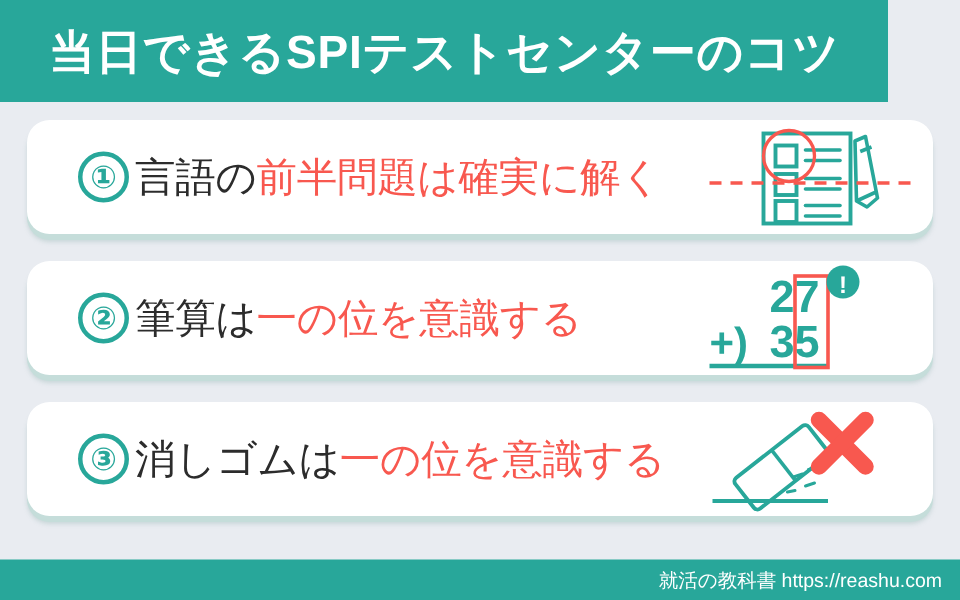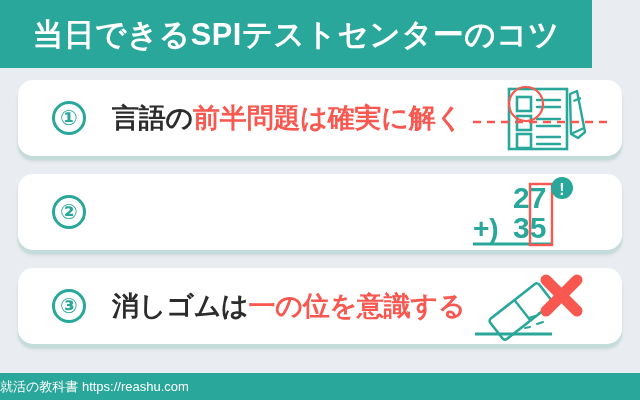--- a/index.html
+++ b/index.html
@@ -70,23 +70,23 @@
     font-weight: bold;
     display: flex;
     align-items: center;
     justify-content: center;
     box-sizing: border-box;
     line-height: 1;
     font-family: "DejaVu Sans", sans-serif;
   }
 
   .card-text {
-    margin-left: 26px;
+    margin-left: 4px;
     font-size: 27px;
-    font-weight: bold;
+    font-weight: normal;
     color: #2c2c2c;
     white-space: nowrap;
     line-height: 1;
     letter-spacing: -0.2px;
   }
   .card-text .hl { color: #f8584f; }
 
   .card-icon {
     position: absolute;
     right: 0;
@@ -101,21 +101,21 @@
   
   .footer {
     position: absolute;
     left: 0;
     top: 373px;
     width: 640px;
     height: 27px;
     background: #28a79a;
     display: flex;
     align-items: center;
-    justify-content: flex-start;
+    justify-content: flex-end;
     box-sizing: border-box;
     padding-right: 12px;
   }
   .footer-text {
     color: #ffffff;
     font-size: 13px;
     line-height: 1;
     white-space: nowrap;
   }
 </style>
@@ -156,20 +156,21 @@
 
         <circle cx="59" cy="24" r="17" fill="none" stroke="#f8584f" stroke-width="2.2"></circle>
 
         <line x1="6" y1="42" x2="140" y2="42" stroke="#f8584f" stroke-width="2.4" stroke-dasharray="8,6"></line>
       </svg>
     </div>
   </div>
 
   <div class="card">
     <div class="num-badge">②</div>
+    <div class="card-text"><span>筆算は</span><span class="hl">一の位を意識する</span></div>
     <div class="card-icon">
       <svg width="150" height="76" viewBox="0 0 150 76" xmlns="http://www.w3.org/2000/svg">
         <text x="46" y="34" font-family="Liberation Sans, sans-serif" font-size="30" font-weight="bold" fill="#28a79a">27</text>
         <text x="6" y="64" font-family="Liberation Sans, sans-serif" font-size="28" font-weight="bold" fill="#28a79a">+)</text>
         <text x="46" y="64" font-family="Liberation Sans, sans-serif" font-size="30" font-weight="bold" fill="#28a79a">35</text>
         <line x1="6" y1="70" x2="85" y2="70" stroke="#28a79a" stroke-width="3"></line>
 
         <rect x="63" y="10" width="22" height="61" fill="none" stroke="#f8584f" stroke-width="2.4"></rect>
 
         <circle cx="95" cy="14" r="11" fill="#28a79a"></circle>

